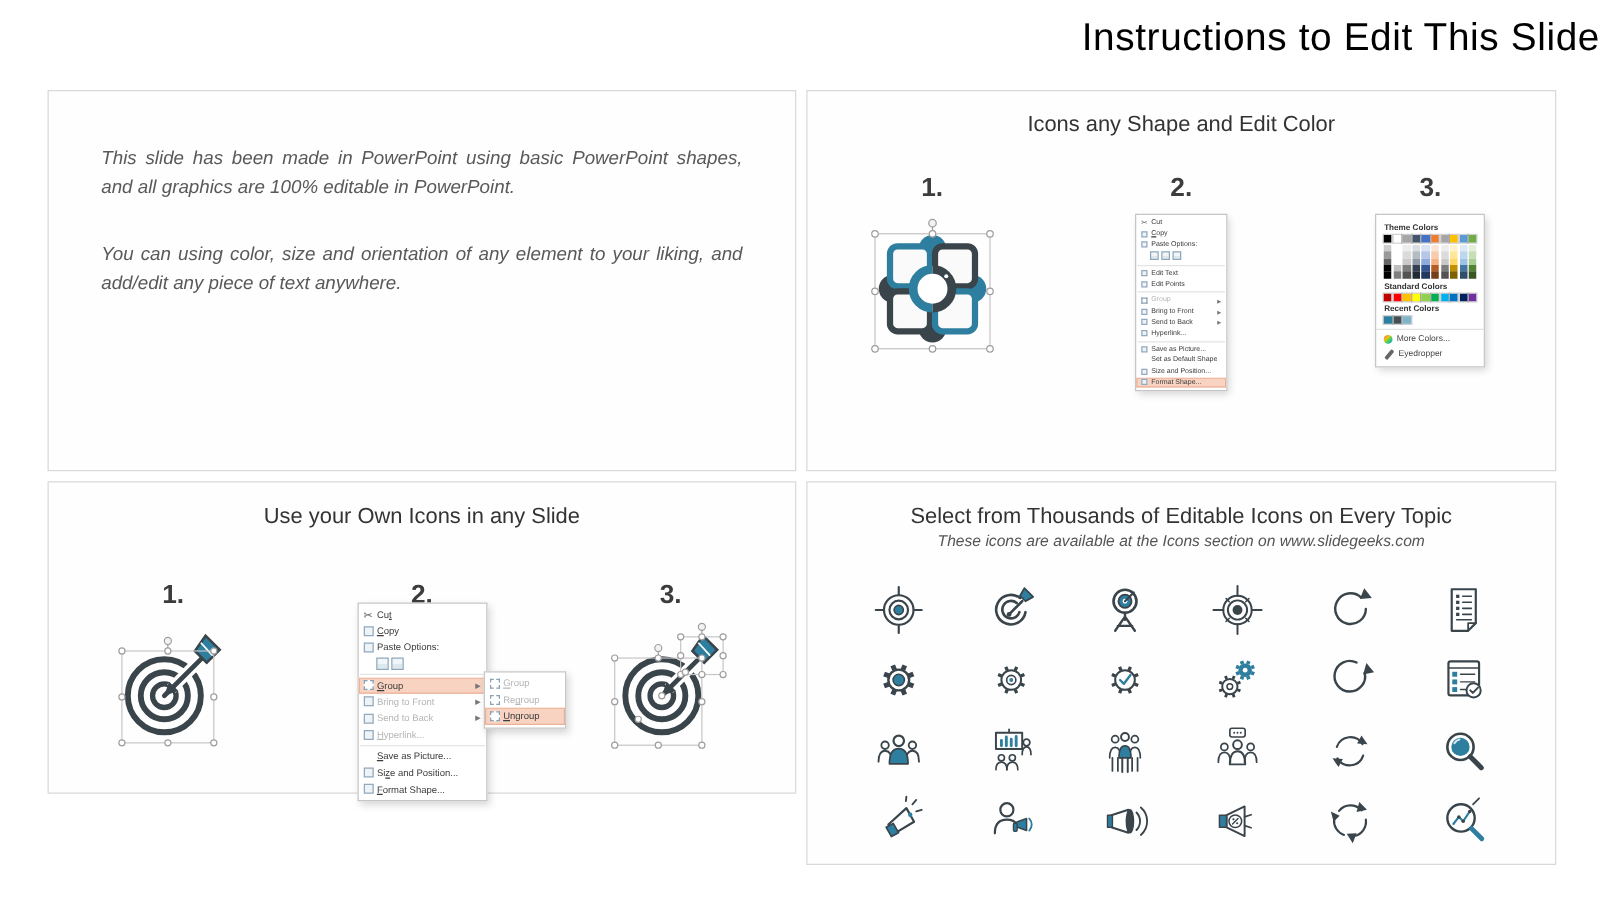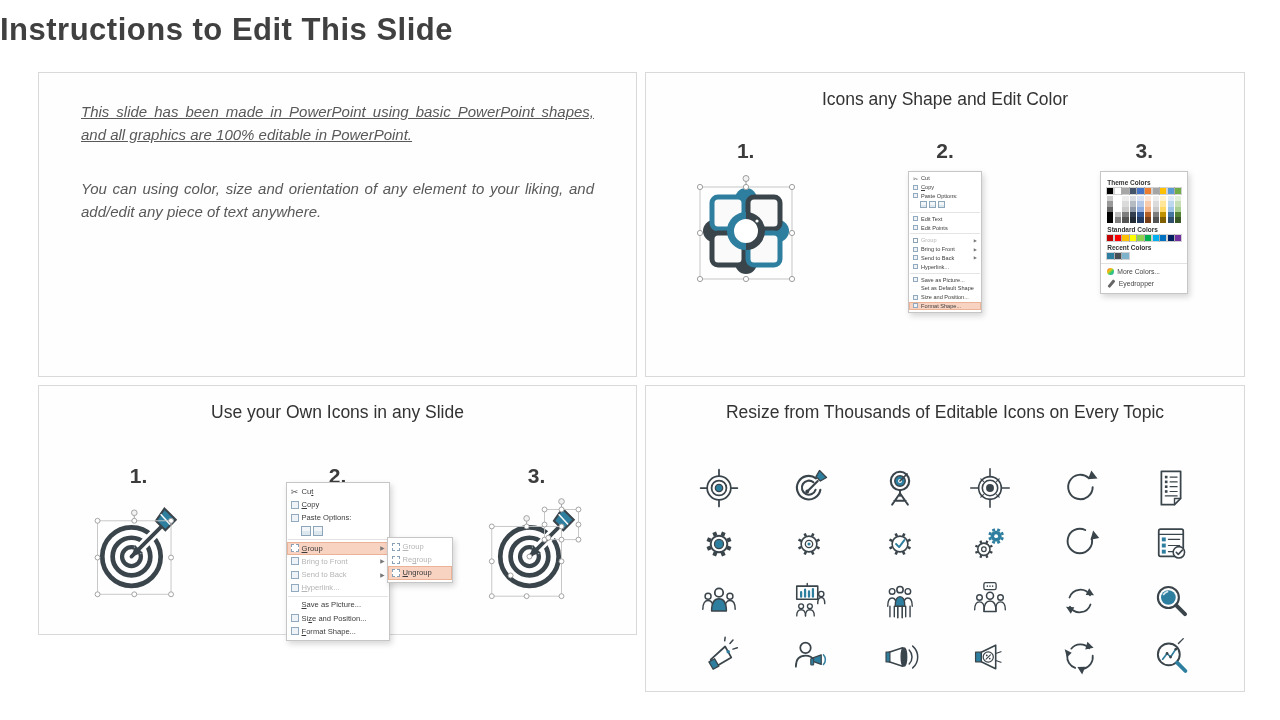--- a/index.html
+++ b/index.html
@@ -1,25 +1,25 @@
 <!DOCTYPE html>
 <html><head>
 <meta charset="utf-8">
 <style>
   html,body{margin:0;padding:0;background:#fff;}
   .slide{position:relative;width:1280px;height:720px;background:#fff;font-family:"Liberation Sans",sans-serif;overflow:hidden;}
-  .slide-title{position:absolute;top:12px;left:0;width:100%;text-align:left;font-size:31px;font-weight:700;color:#404040;letter-spacing:.5px;}
+  .slide-title{position:absolute;top:12px;left:0;width:100%;text-align:right;font-size:31px;font-weight:400;color:#000000;letter-spacing:.5px;}
   .panel{position:absolute;background:#fefefe;border:1px solid #d9d9d9;box-sizing:border-box;}
   .p-tl{left:38px;top:72px;width:599px;height:305px;}
   .p-tr{left:645px;top:72px;width:600px;height:305px;}
   .p-bl{left:38px;top:385px;width:599px;height:250px;}
   .p-br{left:645px;top:385px;width:600px;height:307px;}
   .panel h2{margin:16px 10px 0;text-align:center;font-size:17.5px;font-weight:400;color:#333;}
   .body-text{margin:0 42px;color:#595959;font-style:italic;font-size:15px;line-height:1.55;text-align:justify;}
-  .bt1{margin-top:27px;text-decoration:underline;} .bt2{margin-top:30px;}
+  .bt1{margin-top:42px;} .bt2{margin-top:30px;}
   .sub-text{margin:3px 10px 0;text-align:center;font-style:italic;font-size:12.5px;color:#555;}
   .steps{position:absolute;left:0;right:0;display:flex;}
   .p-tr .steps{top:66px;} .p-bl .steps{top:78px;}
   .step{flex:1;display:flex;flex-direction:column;align-items:center;}
   .num{font-size:21px;font-weight:bold;color:#3c3c3c;}
   .p-tr .num{margin-bottom:8px;} .p-bl .num{margin-bottom:10px;}
   
   .cmenu{background:#fff;border:1px solid #c6c6c6;box-shadow:2px 3px 6px rgba(0,0,0,.16);padding:2px 0;box-sizing:border-box;}
   .cmenu.small{width:74px;font-size:5.6px;}
   .cmenu.big{width:104px;font-size:7.6px;}
@@ -416,21 +416,22 @@
               <circle cx="96" cy="44" r="2.6" fill="#fff" stroke="#9e9e9e" stroke-width="1"></circle>
               <circle cx="44" cy="62" r="2.6" fill="#fff" stroke="#9e9e9e"></circle>
               <circle cx="64" cy="42" r="2.6" fill="#fff" stroke="#9e9e9e"></circle>
               <circle cx="24" cy="82" r="2.6" fill="#fff" stroke="#9e9e9e"></circle>
             </svg></div>
       </div>
     </div>
   </section>
 
   <section class="panel p-br">
-    <h2>Resize from Thousands of Editable Icons on Every Topic</h2>
+    <h2>Select from Thousands of Editable Icons on Every Topic</h2>
+    <div class="sub-text">These icons are available at the Icons section on www.slidegeeks.com</div>
     <div id="icon-grid" class="icon-grid">
         <div class="icell">
           <svg viewBox="0 0 48 48" width="42" height="42" stroke-linecap="round" stroke-linejoin="round">
             <circle cx="24" cy="24" r="13.5" fill="none" stroke="#3a444b" stroke-width="2"></circle>
             <circle cx="24" cy="24" r="8.5" fill="none" stroke="#3a444b" stroke-width="2"></circle>
             <circle cx="24" cy="24" r="4.2" fill="#2e7f9f" stroke="#3a444b" stroke-width="1.5"></circle>
             <path d="M24 3v7M24 38v7M3 24h7M38 24h7" stroke="#3a444b" stroke-width="2"></path>
           </svg>
         </div>
         <div class="icell">

